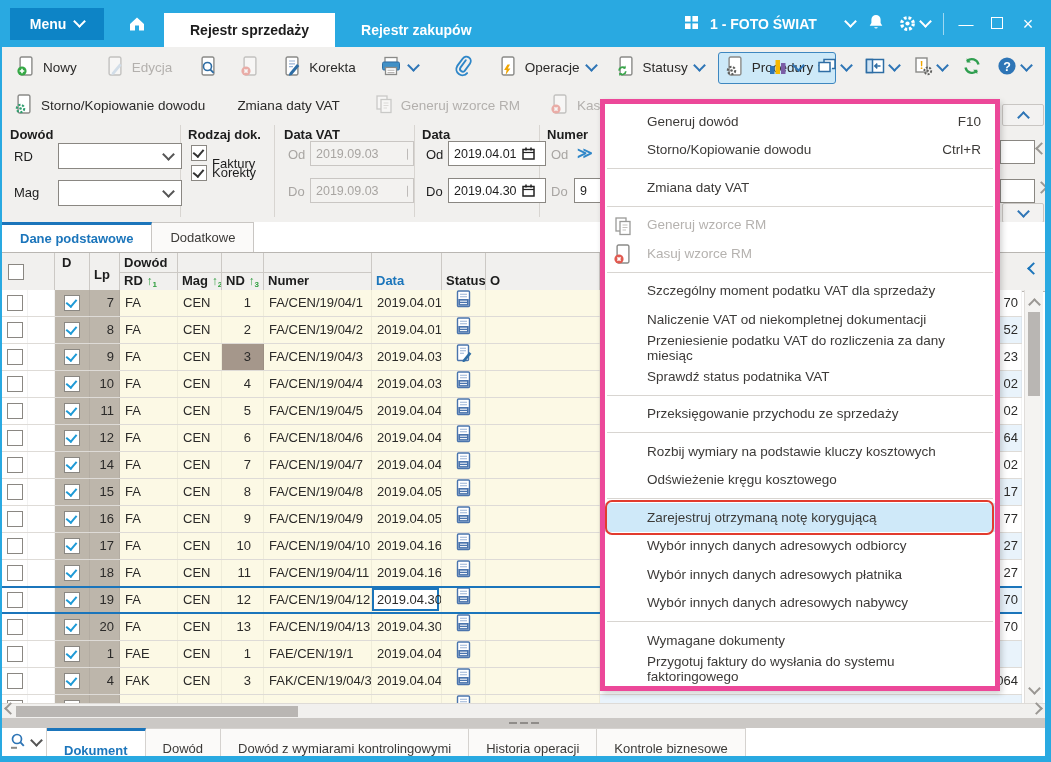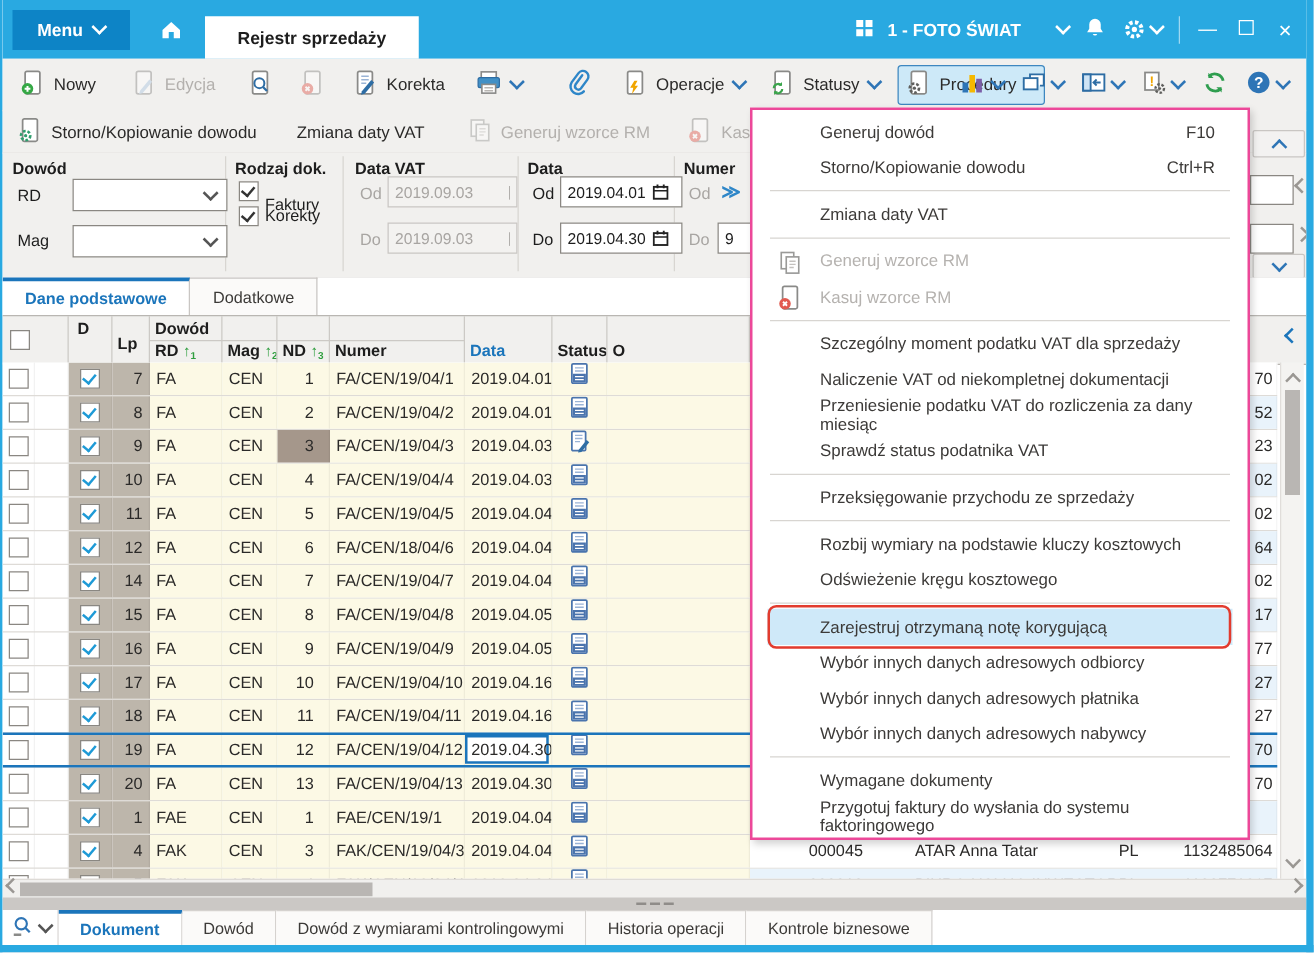--- a/index.html
+++ b/index.html
@@ -85,25 +85,25 @@
   
   .vscroll{position:absolute;left:1022px;top:290px;width:18px;height:413px;background:#f4f3f1;border-left:1px solid #e0ddda;}
   .vthumb{position:absolute;left:3px;top:22px;width:12px;height:84px;background:#b9b6b3;}
   .hscroll{position:absolute;left:0;top:703px;width:1043px;height:15px;background:#f1f0ee;border-top:1px solid #dedbd7;}
   .hthumb{position:absolute;left:14px;top:2px;width:282px;height:11px;background:#b9b6b3;}
   .splitter{position:absolute;left:0;top:718px;width:1043px;height:10px;background:#cbc8c5;display:flex;align-items:center;justify-content:center;gap:3px;cursor:row-resize;}
   .splitter b{width:8px;height:2px;background:#8f8c89;}
   
   .btabs{position:absolute;left:0;top:728px;width:1043px;height:28px;background:#fff;display:flex;}
   .bicon{width:44px;display:flex;align-items:center;justify-content:center;gap:4px;border-right:1px solid #d5d2cf;cursor:pointer;}
-  .btab{padding:0 17px;display:flex;align-items:center;background:#fbfaf9;border-right:1px solid #d5d2cf;border-top:1px solid #d5d2cf;color:#3c3a38;cursor:pointer;}
+  .btab{padding:12px 17px;display:flex;align-items:flex-start;background:#fbfaf9;border-right:1px solid #d5d2cf;border-top:1px solid #d5d2cf;color:#3c3a38;cursor:pointer;}
   .btab.act{background:#fff;color:#1b75bb;font-weight:bold;border-top:3px solid #1b75bb;}
   
-  .cmenu{position:absolute;left:598px;top:86px;width:400px;background:#fff;border:2px solid #ec4899;
-         box-shadow:2px 3px 6px rgba(0,0,0,.18);z-index:50;padding:3px 12px;box-sizing:border-box;}
+  .cmenu{position:absolute;left:598px;top:99px;width:400px;background:#fff;border:5px solid #ec4899;
+         box-shadow:2px 3px 6px rgba(0,0,0,.18);z-index:50;padding:3px 0;box-sizing:border-box;}
   .mi{position:relative;height:28.5px;display:flex;align-items:center;padding-left:42px;padding-right:14px;cursor:pointer;font-size:13.5px;color:#3c3a38;}
   .mi .mic{position:absolute;left:8px;top:4px;}
   .mi .msc{margin-left:auto;color:#3c3a38;}
   .mi.dis{color:#b5b2af;cursor:default;}
   .mi.hl{background:#cfe9f9;}
   .mi.ann::after{content:"";position:absolute;left:0px;right:1px;top:-3px;bottom:-3px;border:2.5px solid #e23b2e;border-radius:7px;pointer-events:none;}
   .msep{height:1px;background:#d8d5d1;margin:4px 2px;}
   
   .rsbtn{position:absolute;width:40px;height:20px;background:#f3f2f1;border:1px solid #c9c6c3;border-radius:2px;display:flex;align-items:center;justify-content:center;cursor:pointer;}
   .rsinp{position:absolute;width:33px;height:22px;background:#fff;border:1px solid #8a8782;}
@@ -119,20 +119,23 @@
       <span class="chv w"></span>
     </div>
     <span class="homeic">
       <svg width="18" height="17">
           <path d="M2 9 L9 2.5 L16 9 V15.5 H11 V10.5 H7 V15.5 H2 Z" fill="#fff"></path>
         </svg>
     </span>
     <div class="ttabs">
       <div class="ttab act">
           <span>Rejestr sprzedaży</span>
+        </div>
+      <div class="ttab">
+          <span>Rejestr zakupów</span>
         </div>
     </div>
     <div class="tcenter">
       <span>
         <svg width="15" height="15">
             <rect x="1" y="1" width="5.6" height="5.6" fill="#fff"></rect>
             <rect x="8.4" y="1" width="5.6" height="5.6" fill="#fff"></rect>
             <rect x="1" y="8.4" width="5.6" height="5.6" fill="#fff"></rect>
             <rect x="8.4" y="8.4" width="5.6" height="5.6" fill="#fff"></rect>
           </svg>

